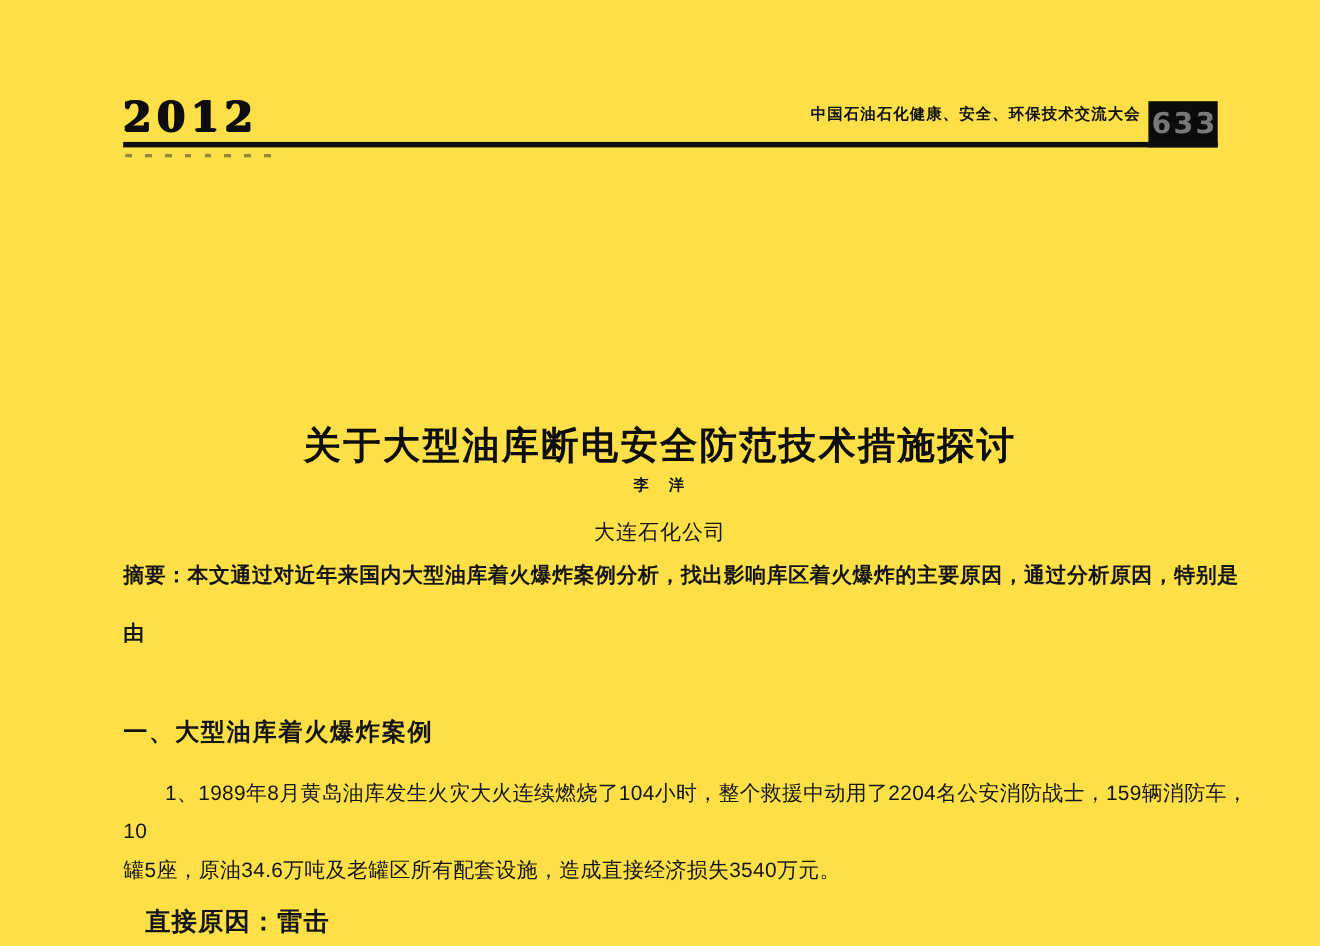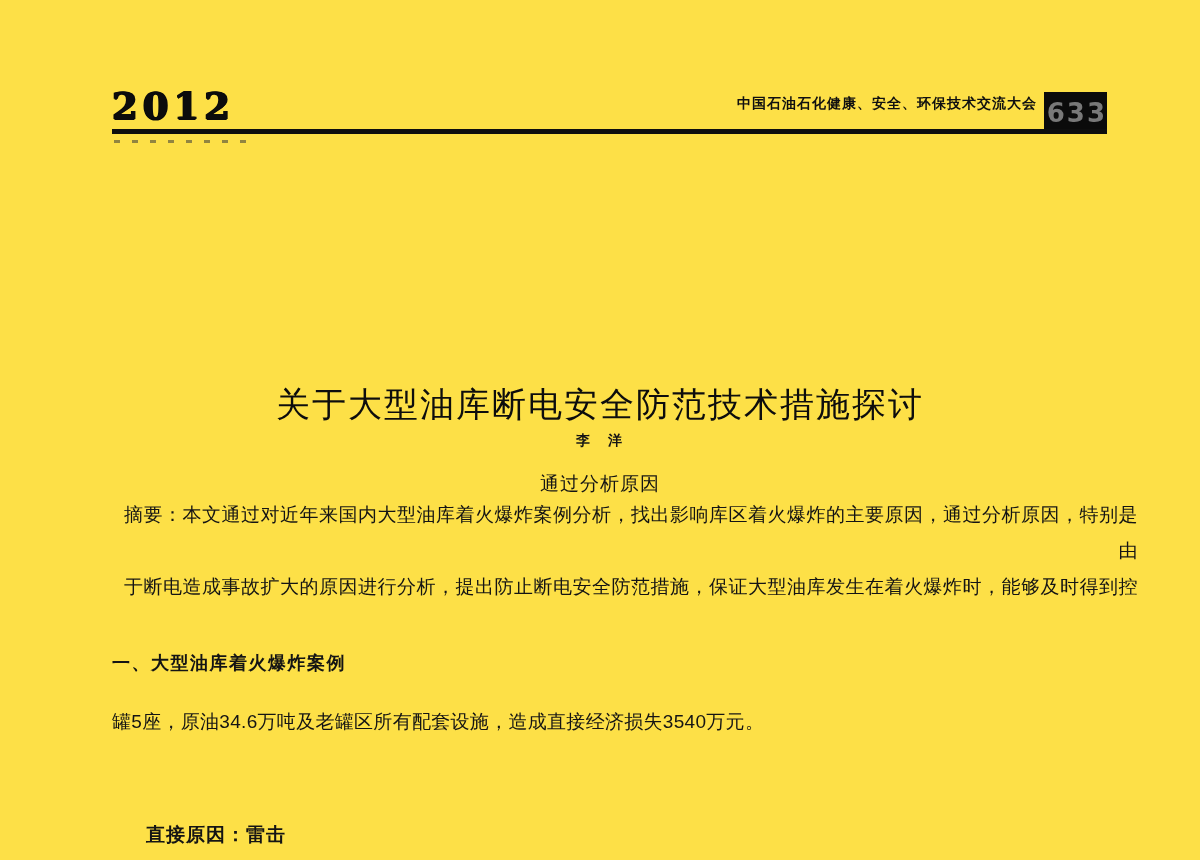--- a/index.html
+++ b/index.html
@@ -77,21 +77,21 @@
   }
 
   
   .paper-title {
     position: absolute;
     left: 0;
     top: 359px;
     width: 100%;
     text-align: center;
     font-size: 34px;
-    font-weight: normal;
+    font-weight: bold;
     letter-spacing: 2px;
     color: #0d0d0d;
   }
   .author {
     position: absolute;
     left: 0;
     top: 432px;
     width: 100%;
     text-align: center;
     font-size: 14px;
@@ -106,51 +106,50 @@
     text-align: center;
     font-size: 19px;
     letter-spacing: 1px;
   }
   .abstract-block {
     position: absolute;
     left: 112px;
     right: 62px;
     top: 497px;
     font-size: 19px;
-    font-weight: normal;
-    line-height: 36px;
+    font-weight: bold;
+    line-height: 53px;
     letter-spacing: 0.5px;
-    text-align: right;
   }
   .section-heading {
     position: absolute;
     left: 112px;
     top: 651px;
-    font-size: 18px;
+    font-size: 22px;
     font-weight: bold;
     letter-spacing: 1.5px;
   }
   .case-paragraph {
     position: absolute;
     left: 112px;
     right: 62px;
     top: 704px;
     font-size: 19px;
     font-weight: 500;
     line-height: 35px;
     letter-spacing: 0.3px;
   }
   .case-paragraph .indent {
     text-indent: 38px;
   }
   .direct-cause {
     position: absolute;
-    left: 146px;
+    left: 132px;
     top: 822px;
-    font-size: 19px;
+    font-size: 23px;
     font-weight: bold;
     letter-spacing: 1px;
   }
 </style>
 </head>
 <body>
 
 <div class="page">
 
   <div class="year-logo">2012</div>
@@ -159,28 +158,28 @@
 
   <div class="page-badge">633</div>
 
   <div class="header-rule"></div>
   <div class="header-rule-specks"></div>
 
   <h1 class="paper-title">关于大型油库断电安全防范技术措施探讨</h1>
 
   <div class="author">李　洋</div>
 
-  <div class="affiliation">通过分析原因</div>
+  <div class="affiliation">大连石化公司</div>
 
   <div class="abstract-block">
     <div>摘要：本文通过对近年来国内大型油库着火爆炸案例分析，找出影响库区着火爆炸的主要原因，通过分析原因，特别是由</div>
-    <div>于断电造成事故扩大的原因进行分析，提出防止断电安全防范措施，保证大型油库发生在着火爆炸时，能够及时得到控</div>
   </div>
 
   <div class="section-heading">一、大型油库着火爆炸案例</div>
 
   <div class="case-paragraph">
+    <div class="indent">1、1989年8月黄岛油库发生火灾大火连续燃烧了104小时，整个救援中动用了2204名公安消防战士，159辆消防车，10</div>
     <div>罐5座，原油34.6万吨及老罐区所有配套设施，造成直接经济损失3540万元。</div>
   </div>
 
   <div class="direct-cause">直接原因：雷击</div>
 
 </div>
 
 </body></html>

